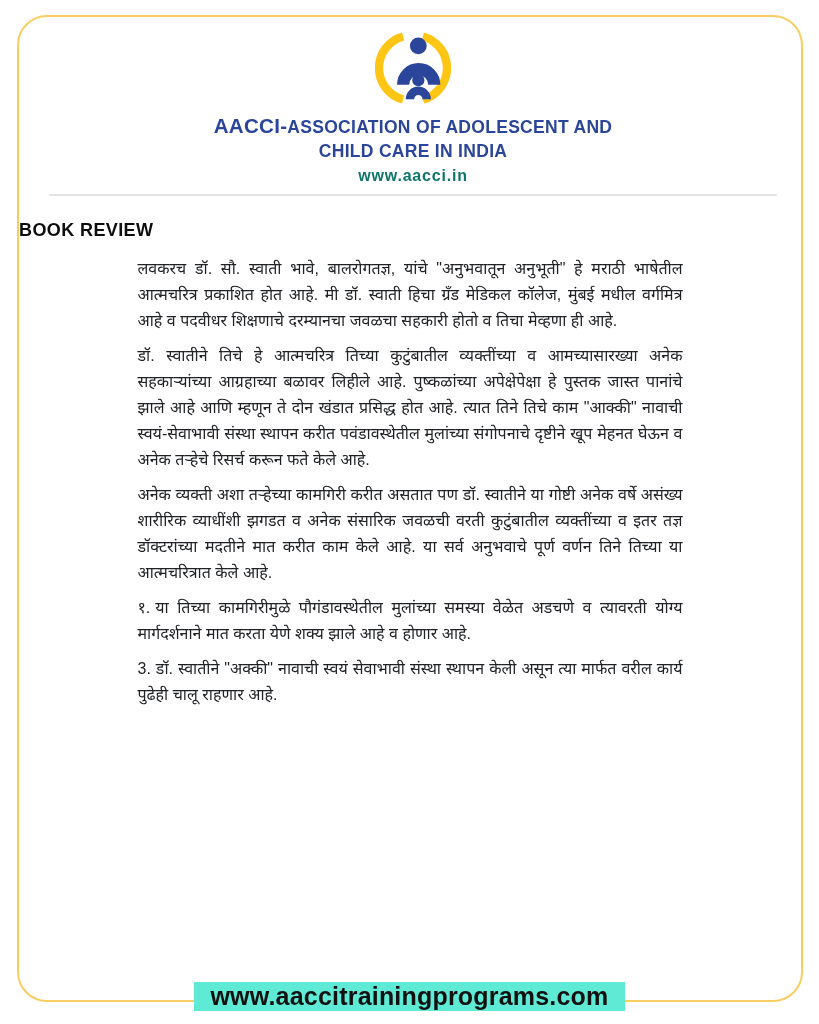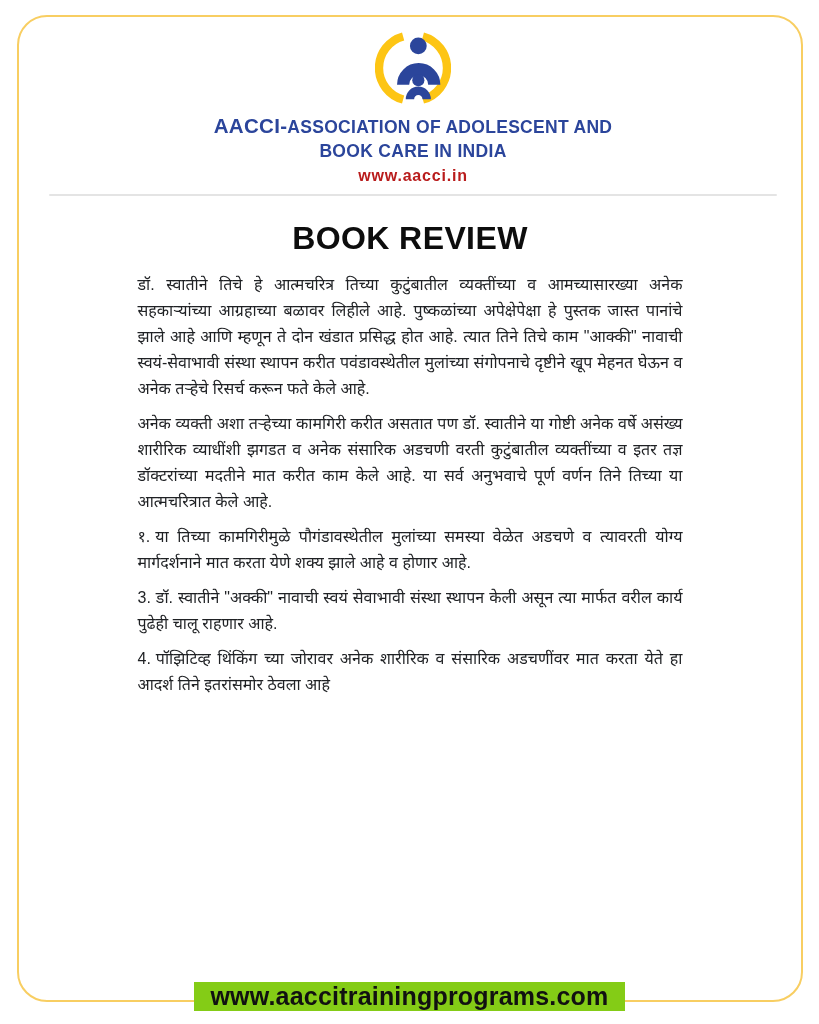--- a/index.html
+++ b/index.html
@@ -29,35 +29,35 @@
     margin-top: 4px;
     color: #2B459B;
     font-weight: 700;
     font-size: 17.5px;
     line-height: 24px;
     letter-spacing: 0.3px;
   }
   .org-name .acronym { font-size: 20.5px; }
   .website {
     margin-top: 4px;
-    color: #b91c1c;
+    color: #0f766e;
     font-weight: 700;
     font-size: 16px;
     letter-spacing: 0.8px;
   }
   .divider {
     height: 2px;
     background: #E4E4E4;
     border-radius: 2px;
     margin: 9px 24px 0 24px;
   }
   .page-title {
     margin-top: 24px;
-    text-align: center;
-    font-size: 32px;
+    text-align: left;
+    font-size: 18px;
     font-weight: 800;
     letter-spacing: 0.4px;
     color: #0d0d0d;
   }
   .content {
     width: 545px;
     margin: 15px auto 0 auto;
     font-size: 16px;
     line-height: 26px;
     text-align: justify;
@@ -67,21 +67,21 @@
   .benefit .num { margin-right: 5px; }
   .footer {
     position: absolute;
     left: 0; right: 0;
     top: 982px;
     text-align: center;
     z-index: 2;
   }
   .footer-text {
     display: inline-block;
-    background: #84cc16;
+    background: #5eead4;
     padding: 0 16px;
     font-size: 25px;
     font-weight: 700;
     letter-spacing: 0.2px;
     color: #111111;
   }
 </style>
 </head>
 <body>
 
@@ -95,37 +95,37 @@
           <path d="M 63 8.5 A 43 43 0 0 1 63 91.5" stroke="#FDC514" stroke-width="11" fill="none"></path>
           <circle cx="57" cy="21" r="11" fill="#2B459B"></circle>
           <path d="M 37 72 A 20.5 20.5 0 0 1 78 72" stroke="#2B459B" stroke-width="16" fill="none"></path>
           <circle cx="57" cy="66" r="8" fill="#2B459B"></circle>
           <path d="M 46 91 A 11 11 0 0 1 68 91" stroke="#2B459B" stroke-width="11" fill="none"></path>
         </svg>
       </span>
 
       <div class="org-name">
         <div><span class="acronym">AACCI-</span><span>ASSOCIATION OF ADOLESCENT AND</span></div>
-        <div>BOOK CARE IN INDIA</div>
+        <div>CHILD CARE IN INDIA</div>
       </div>
 
       <div class="website">www.aacci.in</div>
       <div class="divider"></div>
     </div>
 
     <div class="page-title">BOOK REVIEW</div>
 
     <div class="content">
+      <p>लवकरच डॉ. सौ. स्वाती भावे, बालरोगतज्ञ, यांचे "अनुभवातून अनुभूती" हे मराठी भाषेतील आत्मचरित्र प्रकाशित होत आहे. मी डॉ. स्वाती हिचा ग्रँड मेडिकल कॉलेज, मुंबई मधील वर्गमित्र आहे व पदवीधर शिक्षणाचे दरम्यानचा जवळचा सहकारी होतो व तिचा मेव्हणा ही आहे.</p>
       <p>डॉ. स्वातीने तिचे हे आत्मचरित्र तिच्या कुटुंबातील व्यक्तींच्या व आमच्यासारख्या अनेक सहकाऱ्यांच्या आग्रहाच्या बळावर लिहीले आहे. पुष्कळांच्या अपेक्षेपेक्षा हे पुस्तक जास्त पानांचे झाले आहे आणि म्हणून ते दोन खंडात प्रसिद्ध होत आहे. त्यात तिने तिचे काम "आक्की" नावाची स्वयं-सेवाभावी संस्था स्थापन करीत पवंडावस्थेतील मुलांच्या संगोपनाचे दृष्टीने खूप मेहनत घेऊन व अनेक तऱ्हेचे रिसर्च करून फते केले आहे.</p>
-      <p>अनेक व्यक्ती अशा तऱ्हेच्या कामगिरी करीत असतात पण डॉ. स्वातीने या गोष्टी अनेक वर्षे असंख्य शारीरिक व्याधींशी झगडत व अनेक संसारिक अडचणी वरती कुटुंबातील व्यक्तींच्या व इतर तज्ञ डॉक्टरांच्या मदतीने मात करीत काम केले आहे. या सर्व अनुभवाचे पूर्ण वर्णन तिने तिच्या या आत्मचरित्रात केले आहे.</p>
+      <p>अनेक व्यक्ती अशा तऱ्हेच्या कामगिरी करीत असतात पण डॉ. स्वातीने या गोष्टी अनेक वर्षे असंख्य शारीरिक व्याधींशी झगडत व अनेक संसारिक जवळची वरती कुटुंबातील व्यक्तींच्या व इतर तज्ञ डॉक्टरांच्या मदतीने मात करीत काम केले आहे. या सर्व अनुभवाचे पूर्ण वर्णन तिने तिच्या या आत्मचरित्रात केले आहे.</p>
 
 
       <p class="benefit"><span class="num">१.</span><span>या तिच्या कामगिरीमुळे पौगंडावस्थेतील मुलांच्या समस्या वेळेत अडचणे व त्यावरती योग्य मार्गदर्शनाने मात करता येणे शक्य झाले आहे व होणार आहे.</span></p>
       <p class="benefit"><span class="num">3.</span><span>डॉ. स्वातीने "अक्की" नावाची स्वयं सेवाभावी संस्था स्थापन केली असून त्या मार्फत वरील कार्य पुढेही चालू राहणार आहे.</span></p>
-      <p class="benefit"><span class="num">4.</span><span>पॉझिटिव्ह थिंकिंग च्या जोरावर अनेक शारीरिक व संसारिक अडचणींवर मात करता येते हा आदर्श तिने इतरांसमोर ठेवला आहे</span></p>
     </div>
 
   </div>
 
   <div class="footer">
     <span class="footer-text">www.aaccitrainingprograms.com</span>
   </div>
 </div>
 
 </body></html>

